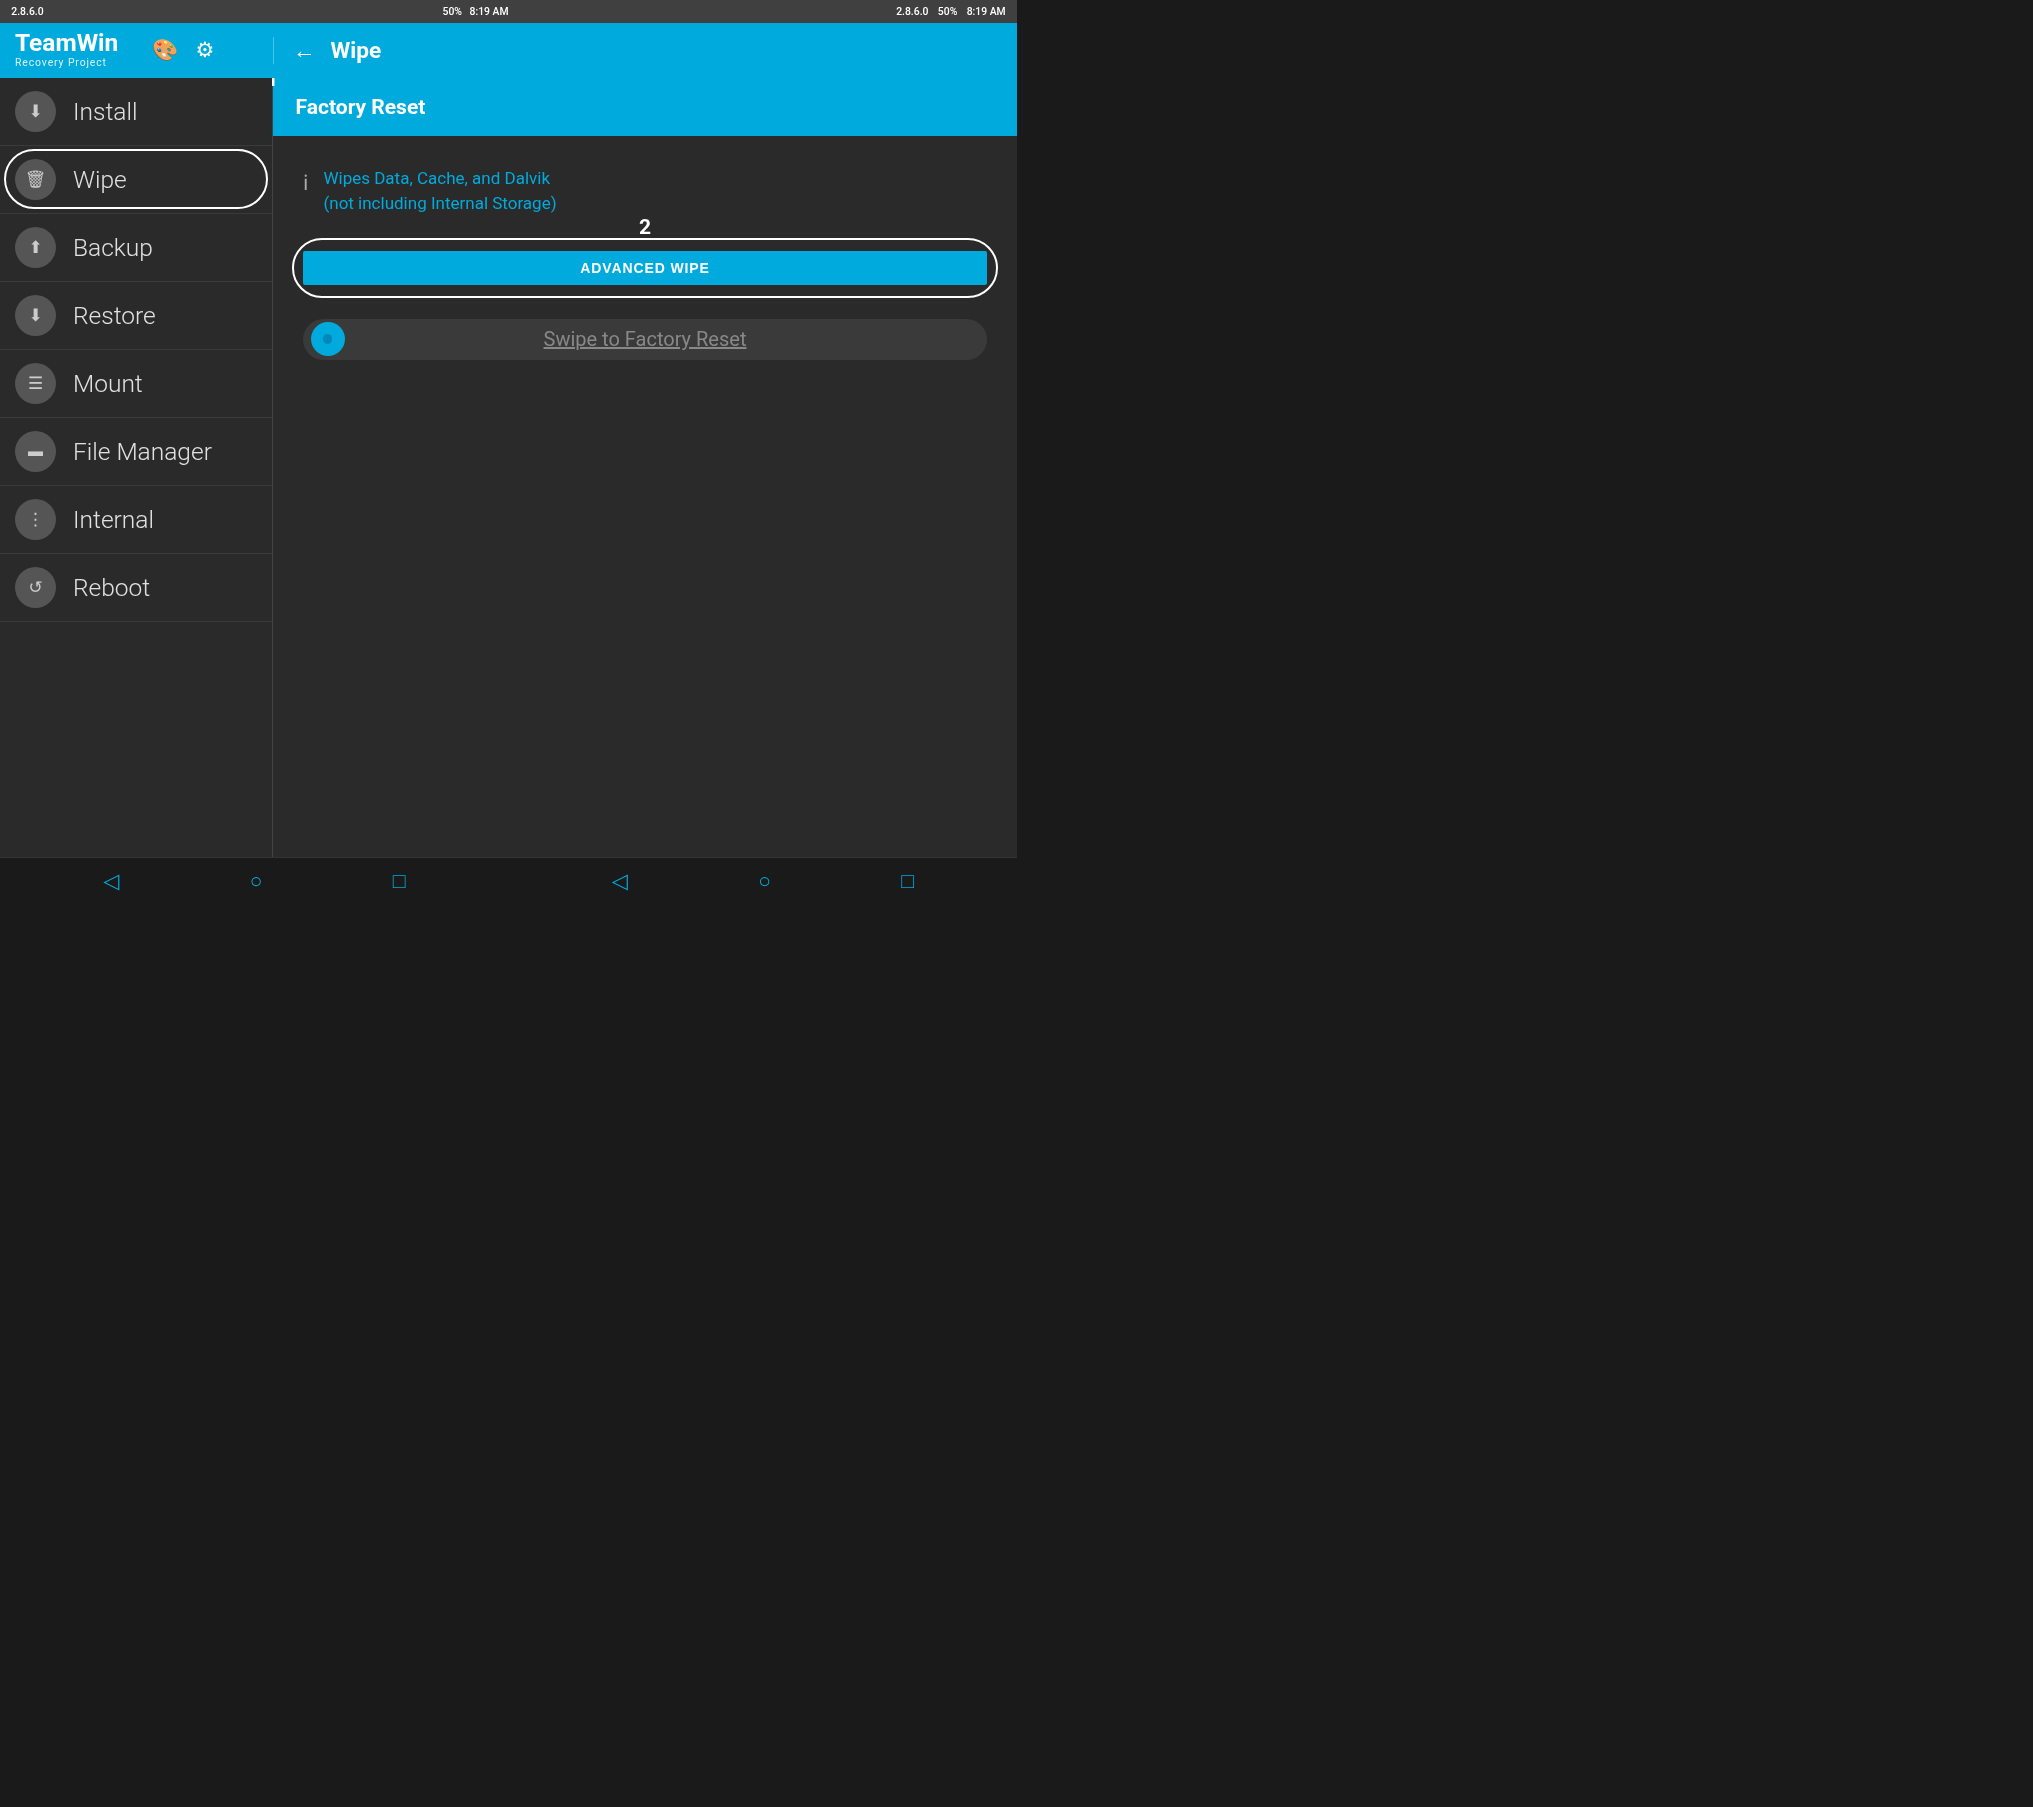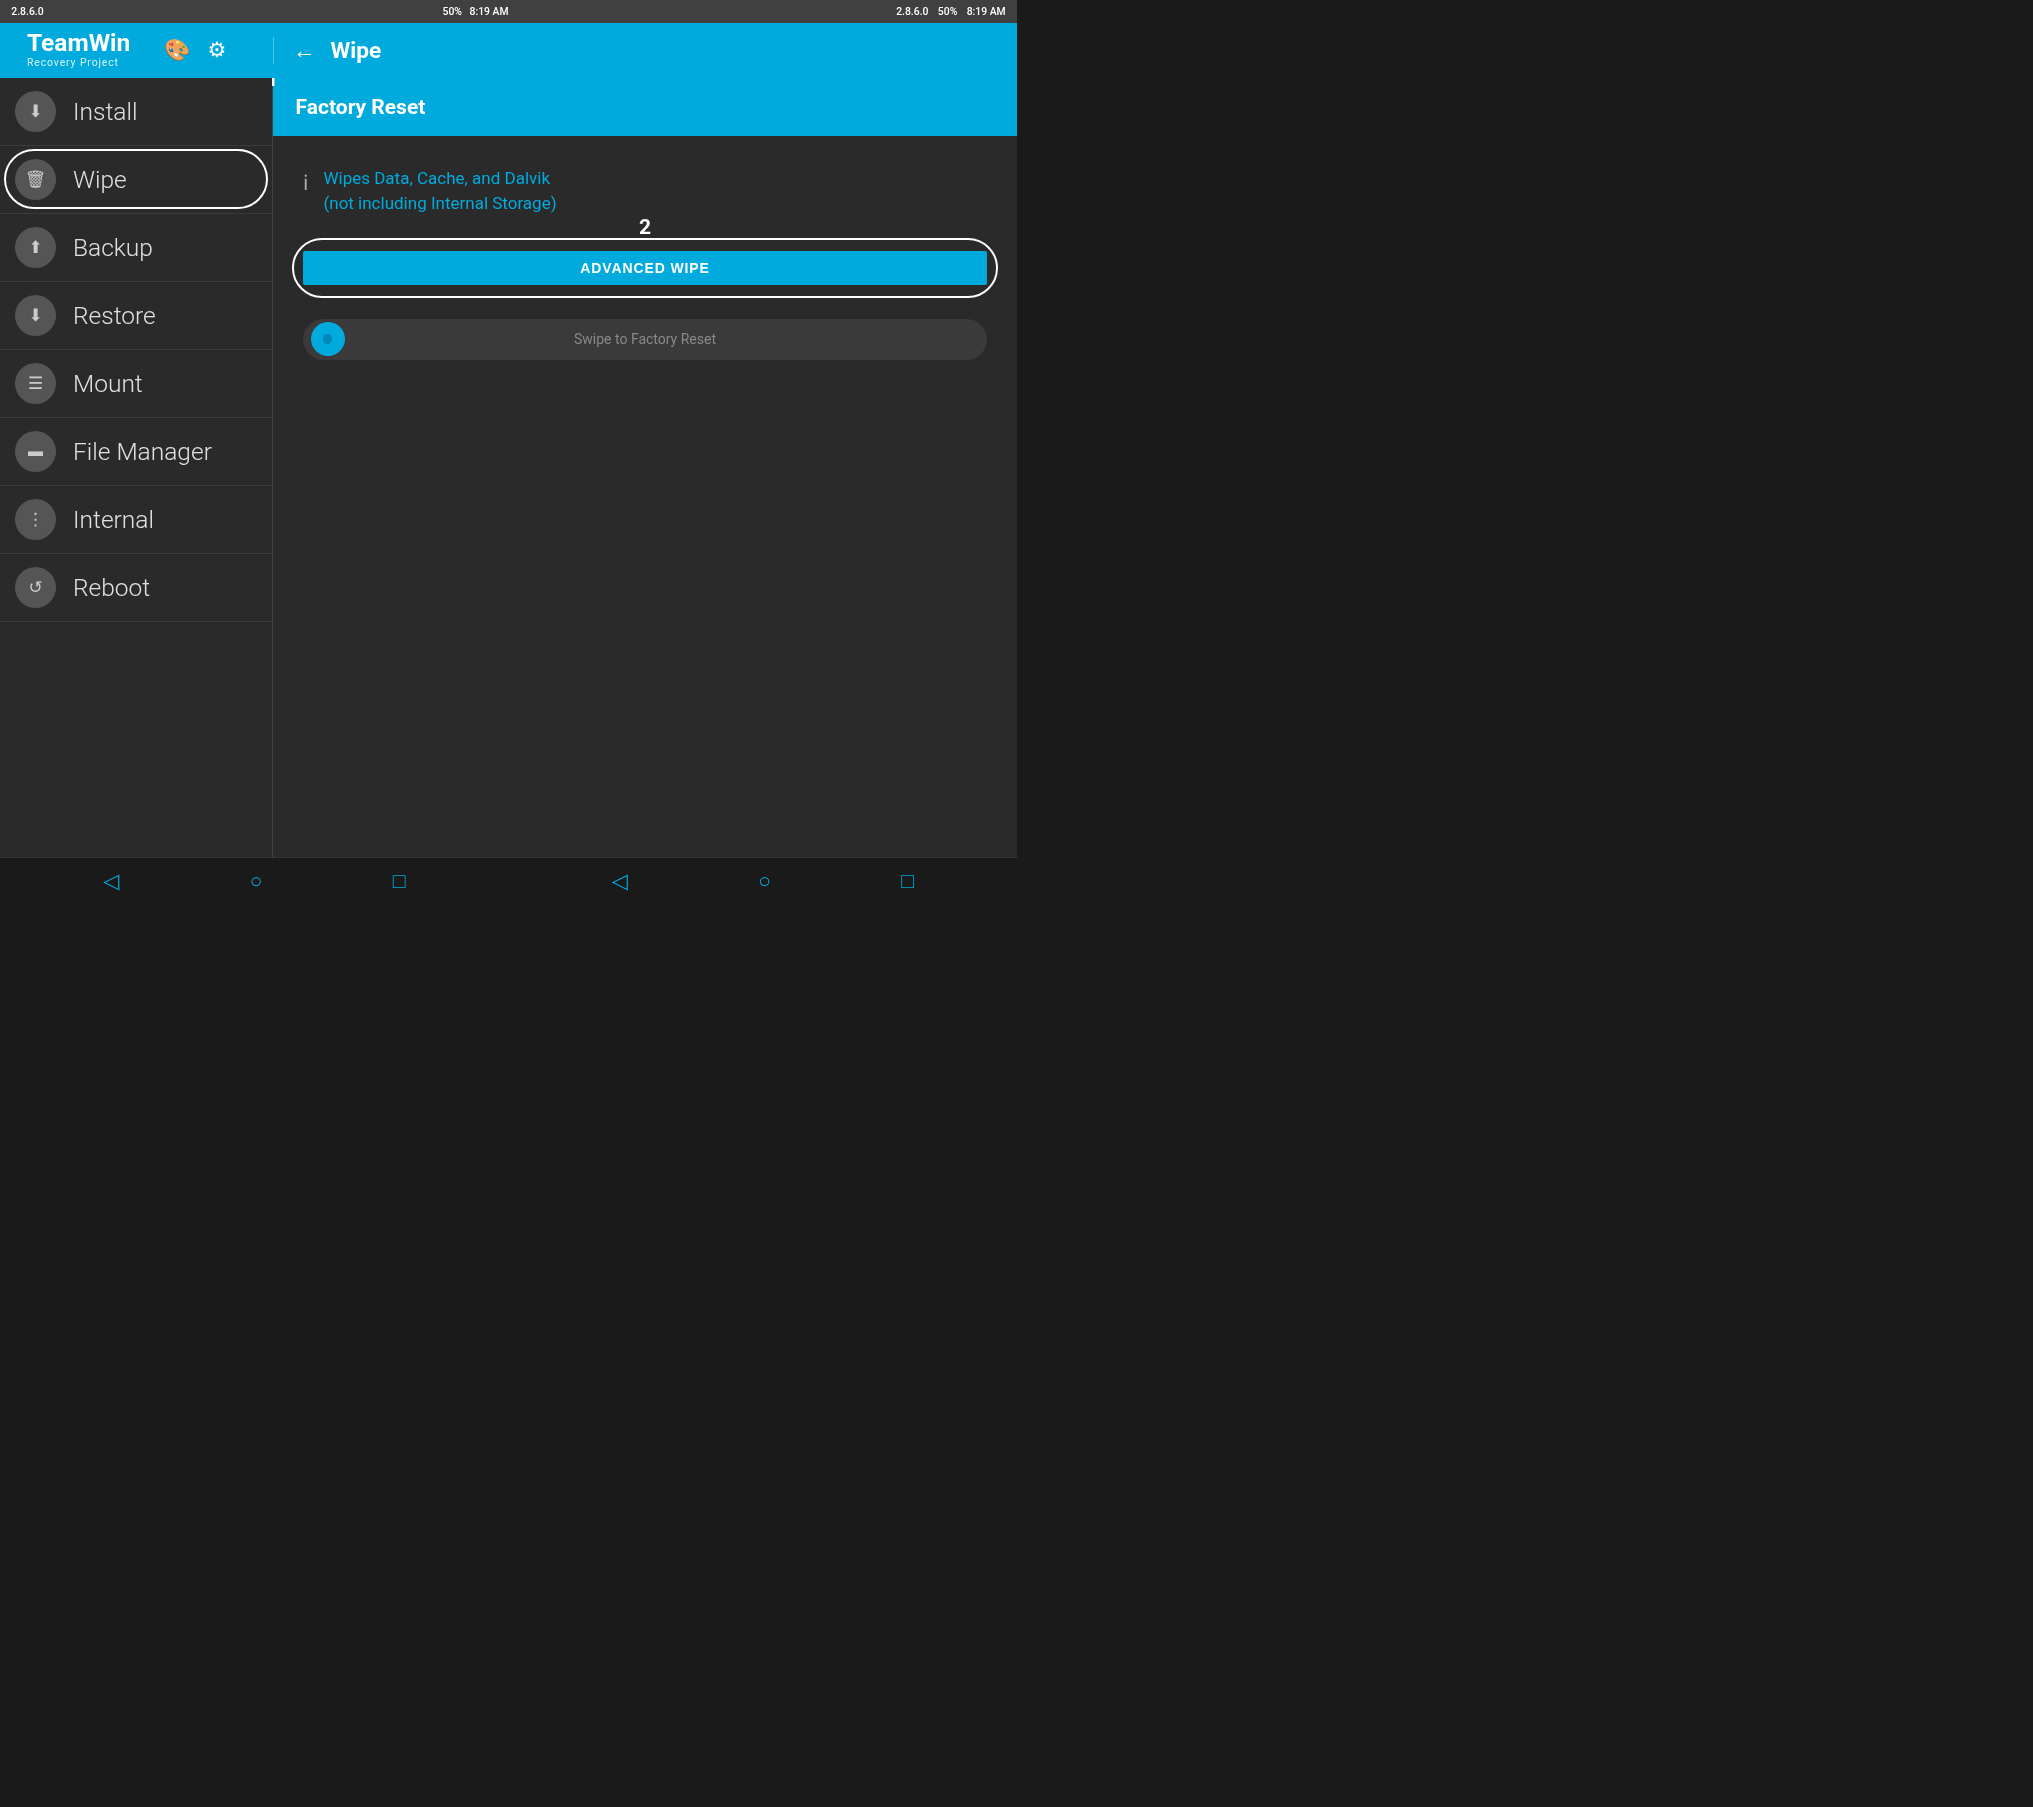--- a/index.html
+++ b/index.html
@@ -44,21 +44,21 @@
       display: flex;
       width: 100%;
       height: 55px;
       background: #00aadd;
       align-items: center;
     }
     .header-left {
       width: 273px;
       display: flex;
       align-items: center;
-      padding-left: 27px;
+      padding-left: 15px;
       gap: 15px;
     }
     .teamwin-logo {
       display: flex;
       flex-direction: column;
     }
     .teamwin-title {
       font-size: 24.5px;
       font-weight: 700;
       color: white;
@@ -303,22 +303,23 @@
     .swipe-handle-dot {
       width: 9.4px;
       height: 9.4px;
       border-radius: 50%;
       background: #0088bb;
     }
     .swipe-label {
       flex: 1;
       text-align: center;
       color: #888;
-      font-size: 14px;
+      font-size: 20px;
       padding-right: 34px;
+      text-decoration: underline;
     }
 
     
     .bottom-nav {
       display: flex;
       width: 100%;
       height: 47px;
       background: #1a1a1a;
       border-top: 0.9px solid #333;
     }

